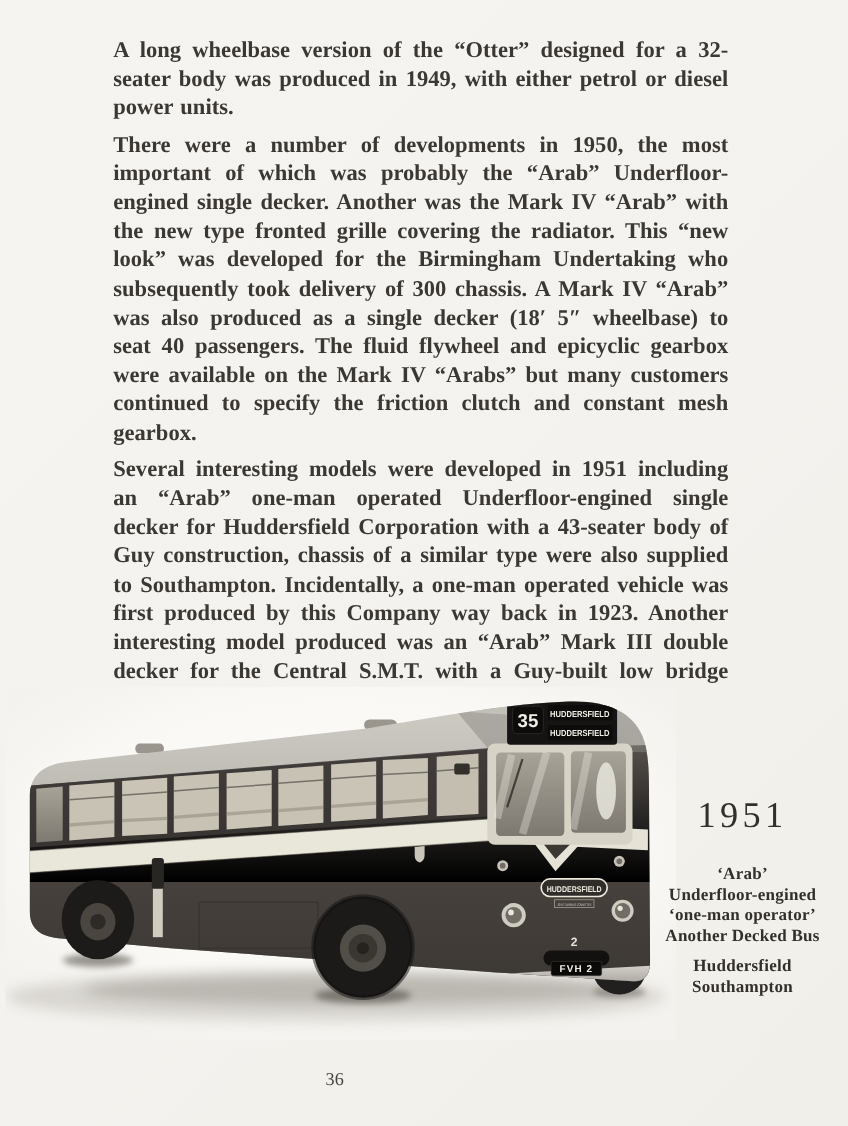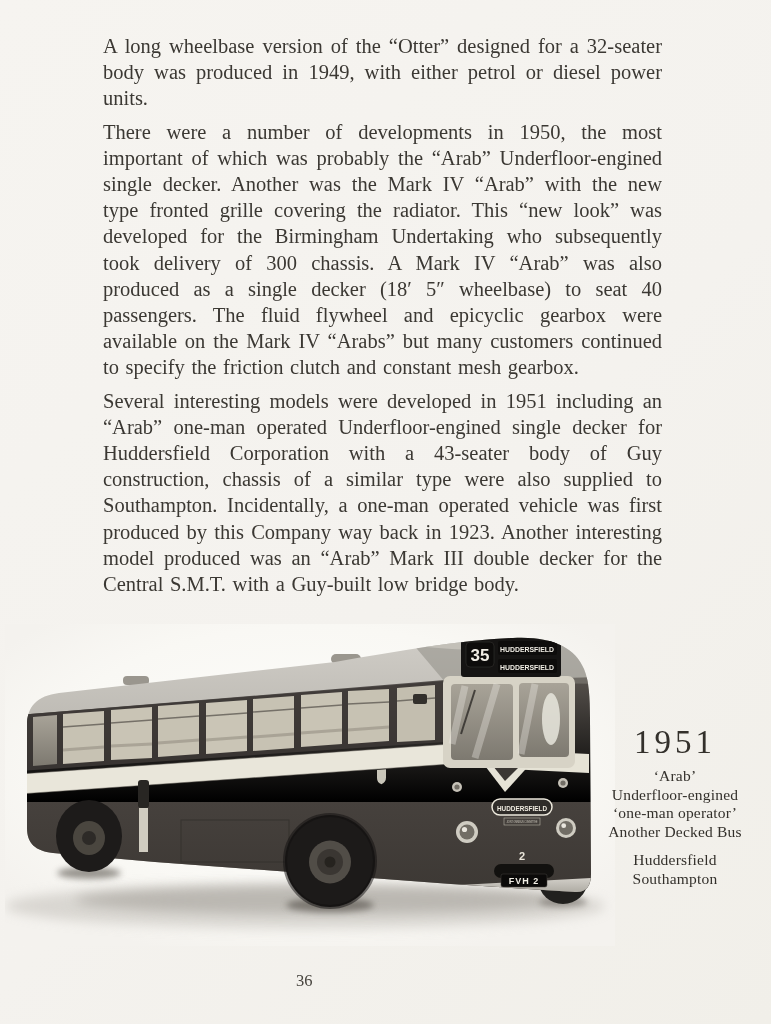--- a/index.html
+++ b/index.html
@@ -3,25 +3,25 @@
 <meta charset="utf-8">
 <style>
   html,body{margin:0;padding:0;}
   body{width:771px;height:1024px;font-family:"Liberation Serif",serif;}
   .page{position:relative;width:771px;height:1024px;overflow:hidden;
         background:#f4f2ee;
         background-image:linear-gradient(135deg,#f6f4f0 0%,#f4f2ee 55%,#f1efe9 100%);}
   .text-block{position:absolute;left:103px;top:33px;width:559px;
         color:#3b3833;font-size:20.5px;line-height:26.2px;
         text-align:justify;word-spacing:1.5px;}
-  .text-block p{margin:0 0 7px 0;}
+  .text-block p{margin:0 0 7px 0;font-weight:bold;}
   .photo{position:absolute;left:5px;top:624px;width:610px;height:322px;}
   .caption{position:absolute;left:596px;top:724px;width:158px;text-align:center;color:#33302b;}
-  .caption-year{font-size:33px;line-height:36px;letter-spacing:4px;margin-bottom:7px;}
-  .caption-line{font-weight:normal;font-size:15.5px;line-height:18.5px;letter-spacing:.2px;}
+  .caption-year{font-size:33px;line-height:36px;letter-spacing:4px;margin-bottom:26px;}
+  .caption-line{font-weight:bold;font-size:15.5px;line-height:18.5px;letter-spacing:.2px;}
   .caption-operator{margin-top:10px;}
   .page-number{position:absolute;left:296px;top:971px;width:150px;text-align:left;
         color:#47443e;font-size:16.5px;}
   svg text{font-family:"Liberation Sans",sans-serif;}
 </style>
 </head>
 <body>
 
 <div class="page">
 

